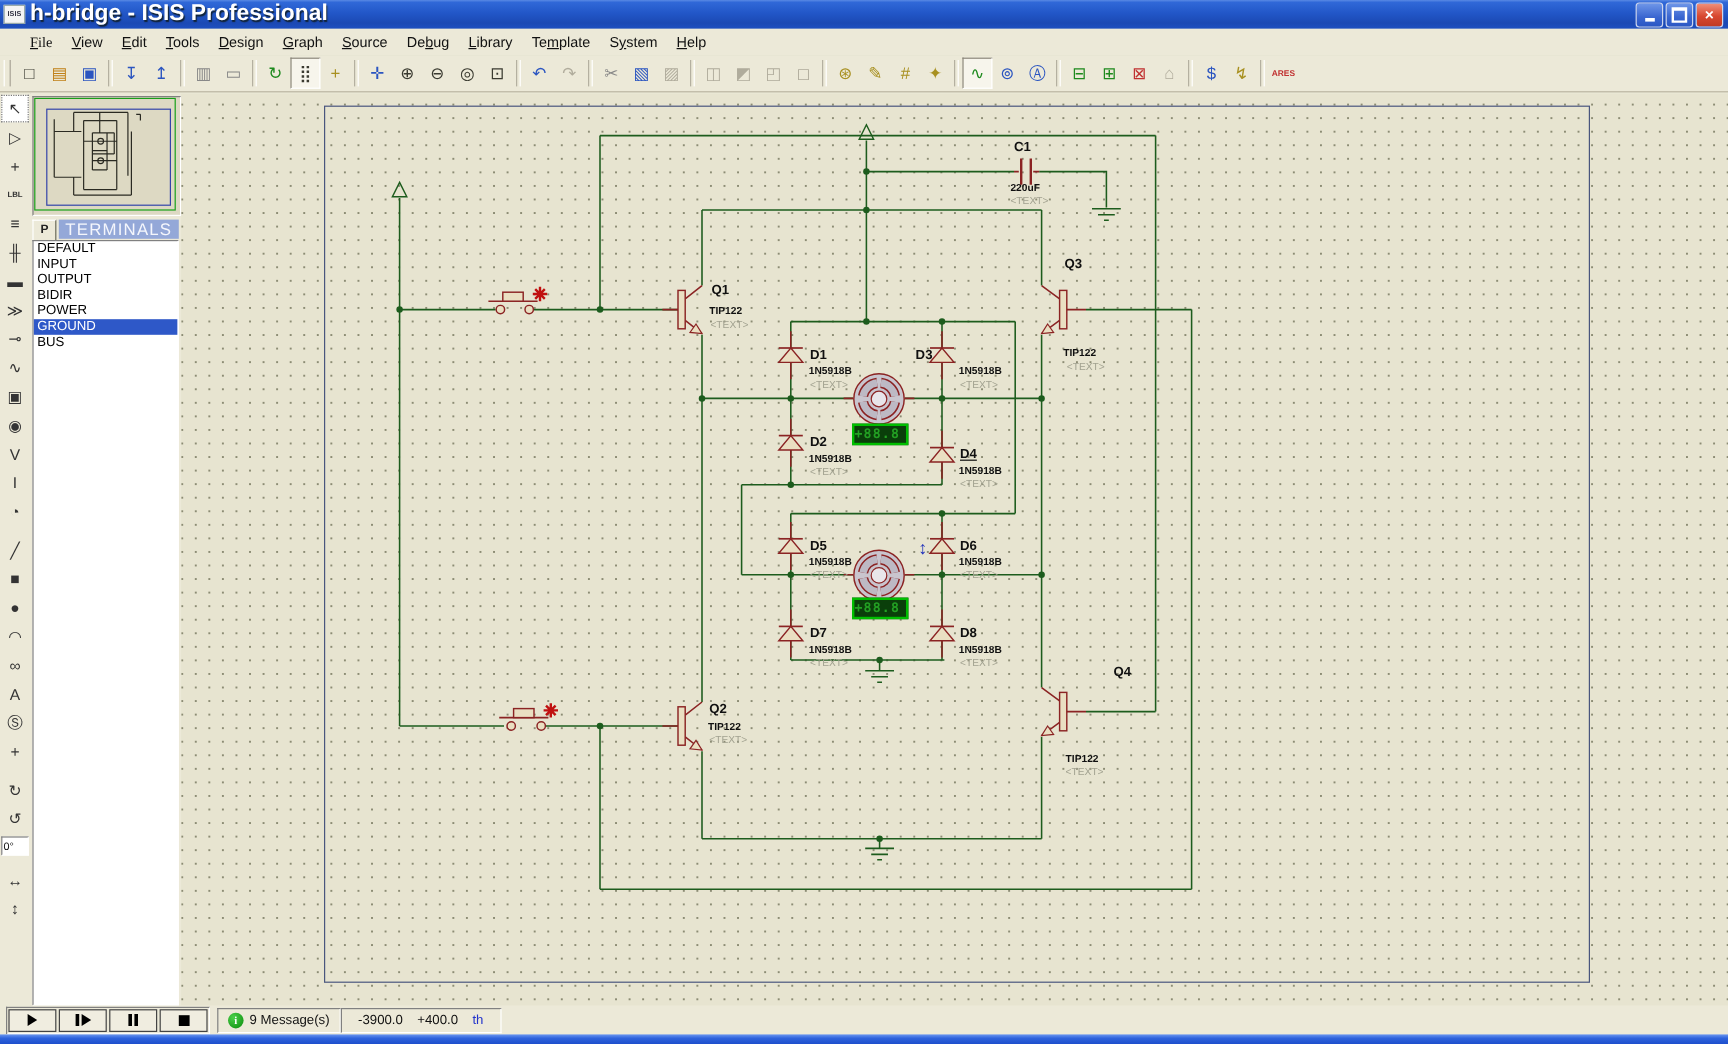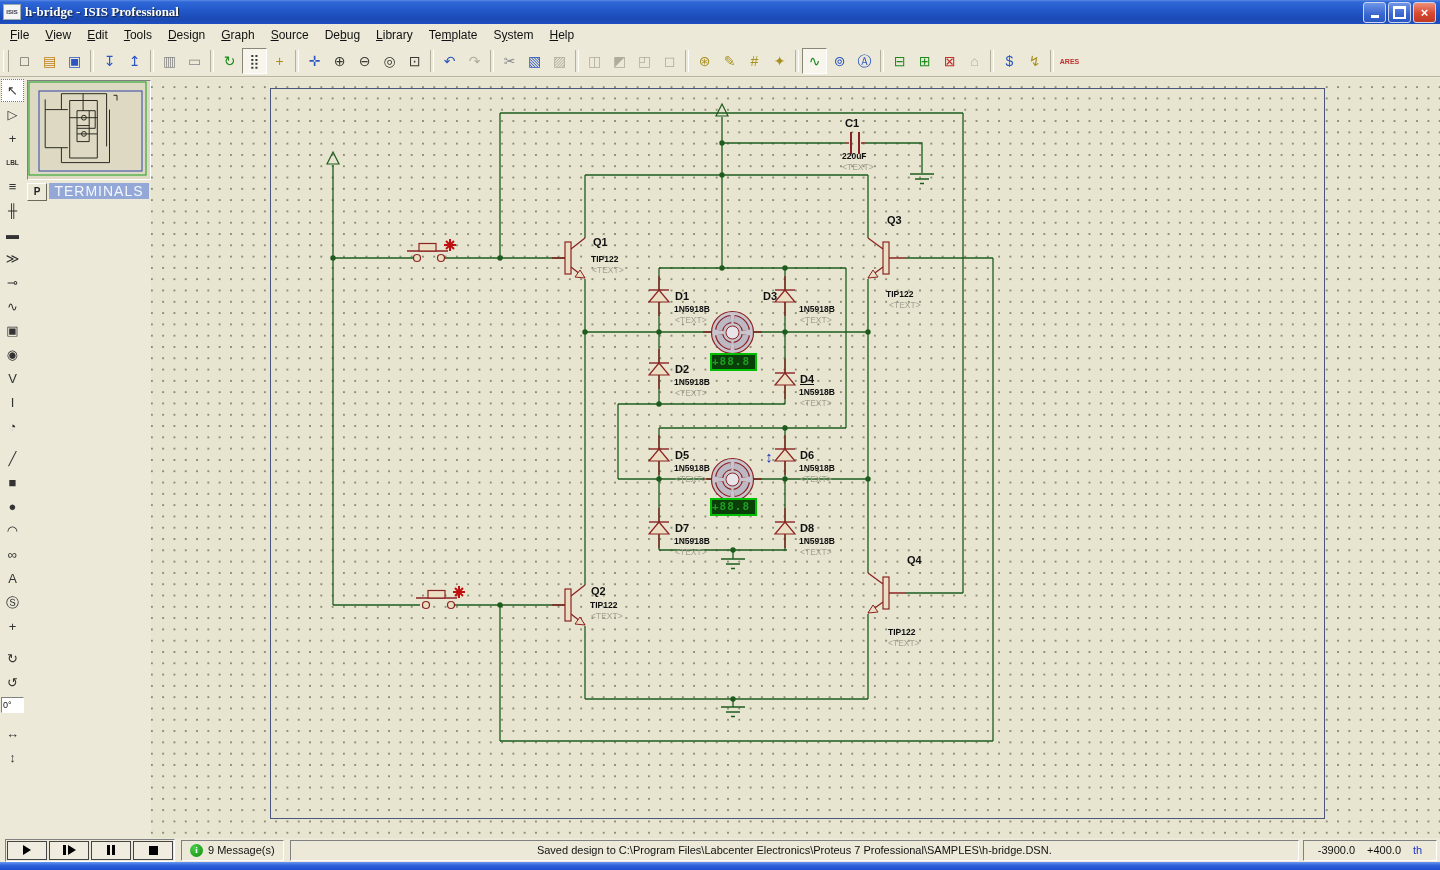--- a/index.html
+++ b/index.html
@@ -4,34 +4,34 @@
 <style>
   html,body{margin:0;padding:0;background:#555;}
   #win{position:relative;width:1440px;height:870px;background:#ECE9D8;overflow:hidden;
        font-family:"Liberation Sans",sans-serif;-webkit-font-smoothing:antialiased;}
   
   #titlebar{position:absolute;left:0;top:0;width:1440px;height:24px;
     background:linear-gradient(180deg,#5A8AE4 0%,#3068D8 8%,#2257C8 45%,#1B49B4 80%,#1E4FC0 100%);
     display:flex;align-items:center;color:#fff;}
   #appicon{width:16px;height:14px;margin:0 4px 0 3px;background:#f4f4f4;border:1px solid #9aa;
     color:#334;font-size:6px;font-weight:bold;display:flex;align-items:center;justify-content:center;}
-  #title-text{font-size:13px;font-weight:bold;text-shadow:1px 1px 1px #123;font-family:Liberation Serif, serif;}
+  #title-text{font-size:19px;font-weight:bold;text-shadow:1px 1px 1px #123;}
   #winbtns{margin-left:auto;display:flex;gap:2px;padding-right:4px;}
   .wbtn{width:21px;height:19px;border-radius:3px;border:1px solid #cdd6ee;display:flex;
     align-items:center;justify-content:center;
     background:linear-gradient(180deg,#6E96E8,#3A66D0 60%,#2B57C4);}
   .wbtn.close{background:linear-gradient(180deg,#F0907A,#D84830 55%,#C03A24);}
   .wb-min{width:8px;height:3px;background:#fff;margin-top:8px;}
   .wb-rest{width:9px;height:8px;border:2px solid #fff;border-top-width:3px;}
   .wbtn.close span{color:#fff;font-size:13px;font-weight:bold;line-height:1;}
   
   #menubar{position:absolute;left:0;top:24px;width:1440px;height:22px;background:#ECE9D8;
     display:flex;align-items:center;font-size:12px;color:#111;border-bottom:1px solid #d8d4c0;}
   .mitem{padding:2px 8px;cursor:default;}
-  .mitem:first-child{margin-left:2px;}
+  .mitem:first-child{margin-left:17px;font-family:Liberation Serif, serif;}
   
   #toolbar{position:absolute;left:0;top:46px;width:1440px;height:30px;background:#ECE9D8;
     display:flex;align-items:center;border-bottom:1px solid #b8b4a0;}
   #tbgrip{width:4px;height:22px;border-left:1px solid #fff;border-right:1px solid #a8a496;margin:0 3px;}
   .tbtn{width:23px;height:24px;display:flex;align-items:center;justify-content:center;
     font-size:14px;color:#3a3a30;border:1px solid transparent;}
   .tbtn span{line-height:1;}
   .tbtn.small span{font-size:7px;font-weight:bold;letter-spacing:0;}
   .tbtn.prs{background:#f7f5ec;border:1px solid;border-color:#8a8678 #fff #fff #8a8678;}
   .tbtn.dis{color:#b0ac9c !important;}
@@ -362,20 +362,29 @@
               M78.6,12.7V65.4 M81.5,28.6V81.6 M33.4,66.7V81.6 M33.4,12.7V28.6 M85.5,14.3H89 M89,14.3V19.5"></path>
             <circle cx="55.9" cy="36.7" r="2.4"></circle>
             <circle cx="55.9" cy="52.9" r="2.4"></circle>
           </g>
         </svg>
       </div>
       <div id="selrow">
         <div id="pbtn">P</div>
         <div id="selhdr">TERMINALS</div>
       </div>
+      <div id="termlist">
+          <div class="trow">DEFAULT</div>
+          <div class="trow">INPUT</div>
+          <div class="trow">OUTPUT</div>
+          <div class="trow">BIDIR</div>
+          <div class="trow">POWER</div>
+          <div class="trow sel">GROUND</div>
+          <div class="trow">BUS</div>
+        </div>
     </div>
 
     <div id="canvas">
       <svg id="schem" width="1289" height="760" viewBox="151 78 1289 760">
         <defs>
           <g id="diode">
             <path d="M0,-14V0 M0,12V26" stroke="#8B2323" stroke-width="1.3" fill="none"></path>
             <path d="M-10,12 L10,12 L0,0 Z" fill="#EADFC2" stroke="#8B2323" stroke-width="1.2"></path>
             <path d="M-10,0 H10" stroke="#8B2323" stroke-width="1.4" fill="none"></path>
           </g>
@@ -507,21 +516,21 @@
       <div class="mdisp" style="left:559px;top:420px;">+88.8</div>
     <div class="lbl ref" style="left: 442px; top: 158px;">Q1</div>
         <div class="lbl val" style="left: 440px; top: 176px;">TIP122</div>
         <div class="lbl txt" style="left: 441px; top: 187px;">&lt;TEXT&gt;</div>
         <div class="lbl ref" style="left: 440px; top: 507px;">Q2</div>
         <div class="lbl val" style="left: 439px; top: 522px;">TIP122</div>
         <div class="lbl txt" style="left: 440px; top: 533px;">&lt;TEXT&gt;</div>
         <div class="lbl ref" style="left: 736px; top: 136px;">Q3</div>
         <div class="lbl val" style="left: 735px; top: 211px;">TIP122</div>
         <div class="lbl txt" style="left: 738px; top: 222px;">&lt;TEXT&gt;</div>
-        <div class="lbl ref" style="left: 756px; top: 476px;">Q4</div>
+        <div class="lbl ref" style="left: 777px; top: 476px;">Q4</div>
         <div class="lbl val" style="left: 737px; top: 549px;">TIP122</div>
         <div class="lbl txt" style="left: 737px; top: 560px;">&lt;TEXT&gt;</div>
         <div class="lbl ref" style="left: 524px; top: 212px;">D1</div>
         <div class="lbl val" style="left: 523px; top: 226px;">1N5918B</div>
         <div class="lbl txt" style="left: 524px; top: 237px;">&lt;TEXT&gt;</div>
         <div class="lbl ref" style="left: 524px; top: 285px;">D2</div>
         <div class="lbl val" style="left: 523px; top: 299px;">1N5918B</div>
         <div class="lbl txt" style="left: 524px; top: 310px;">&lt;TEXT&gt;</div>
         <div class="lbl ref" style="left: 612px; top: 212px;">D3</div>
         <div class="lbl val" style="left: 648px; top: 226px;">1N5918B</div>
@@ -561,23 +570,20 @@
           <div class="g-bar"></div>
         </div>
       <div class="simbtn">
           <div class="g-stop"></div>
         </div>
     </div>
     <div id="msgpanel">
       <div id="msgicon">i</div>
       <span>9 Message(s)</span>
     </div>
-    <div id="statuspanel">
-      <span>Saved design to C:\Program Files\Labcenter Electronics\Proteus 7 Professional\SAMPLES\h-bridge.DSN.</span>
-    </div>
     <div id="coordpanel">
       <span>-3900.0</span>
       <span>+400.0</span>
       <span class="units">th</span>
     </div>
   </div>
 
   <div id="taskstrip"></div>
 </div>
 

